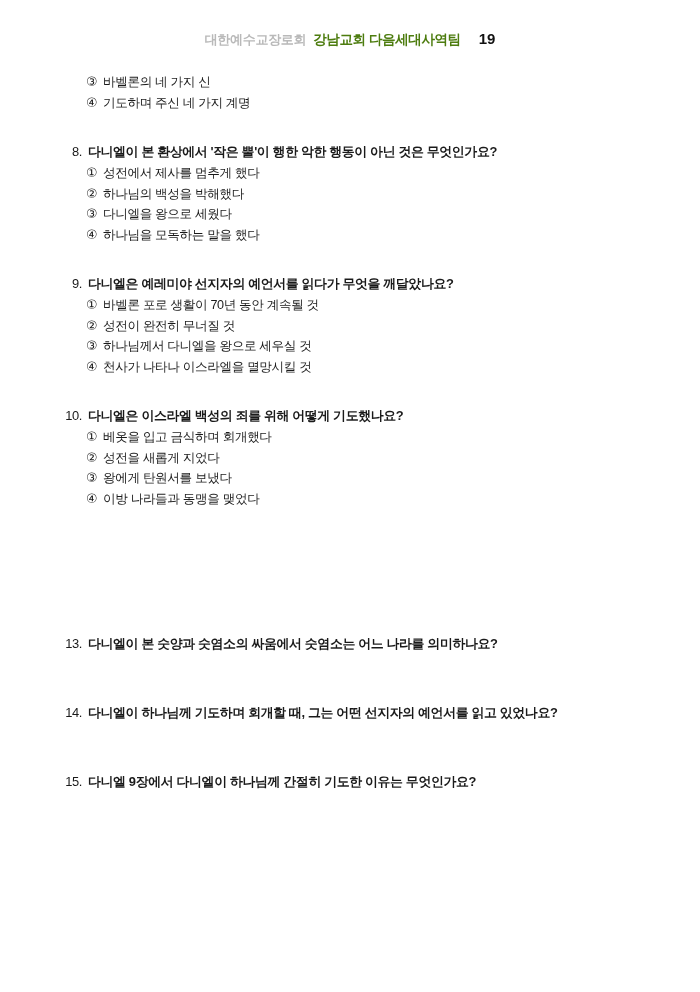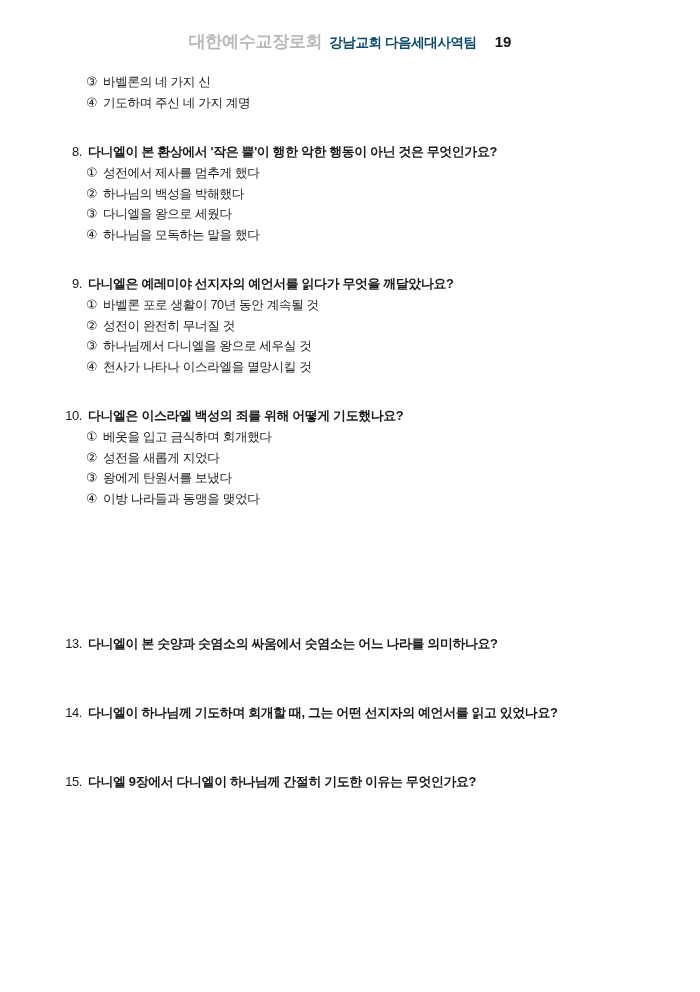--- a/index.html
+++ b/index.html
@@ -27,28 +27,28 @@
     position: absolute;
     top: 30px;
     left: 0;
     width: 700px;
     display: flex;
     align-items: baseline;
     justify-content: center;
     gap: 7px;
   }
   .header-faint {
-    font-size: 17px;
+    font-size: 13px;
     color: #b9b9b9;
     letter-spacing: -0.3px;
     font-weight: 600;
   }
   .header-main {
     font-size: 13.5px;
-    color: #0c4a6e;
+    color: #4d7c0f;
     font-weight: 700;
     letter-spacing: -0.4px;
   }
   .header-page {
     font-size: 15px;
     color: #111111;
     font-weight: 700;
     margin-left: 11px;
   }
 

